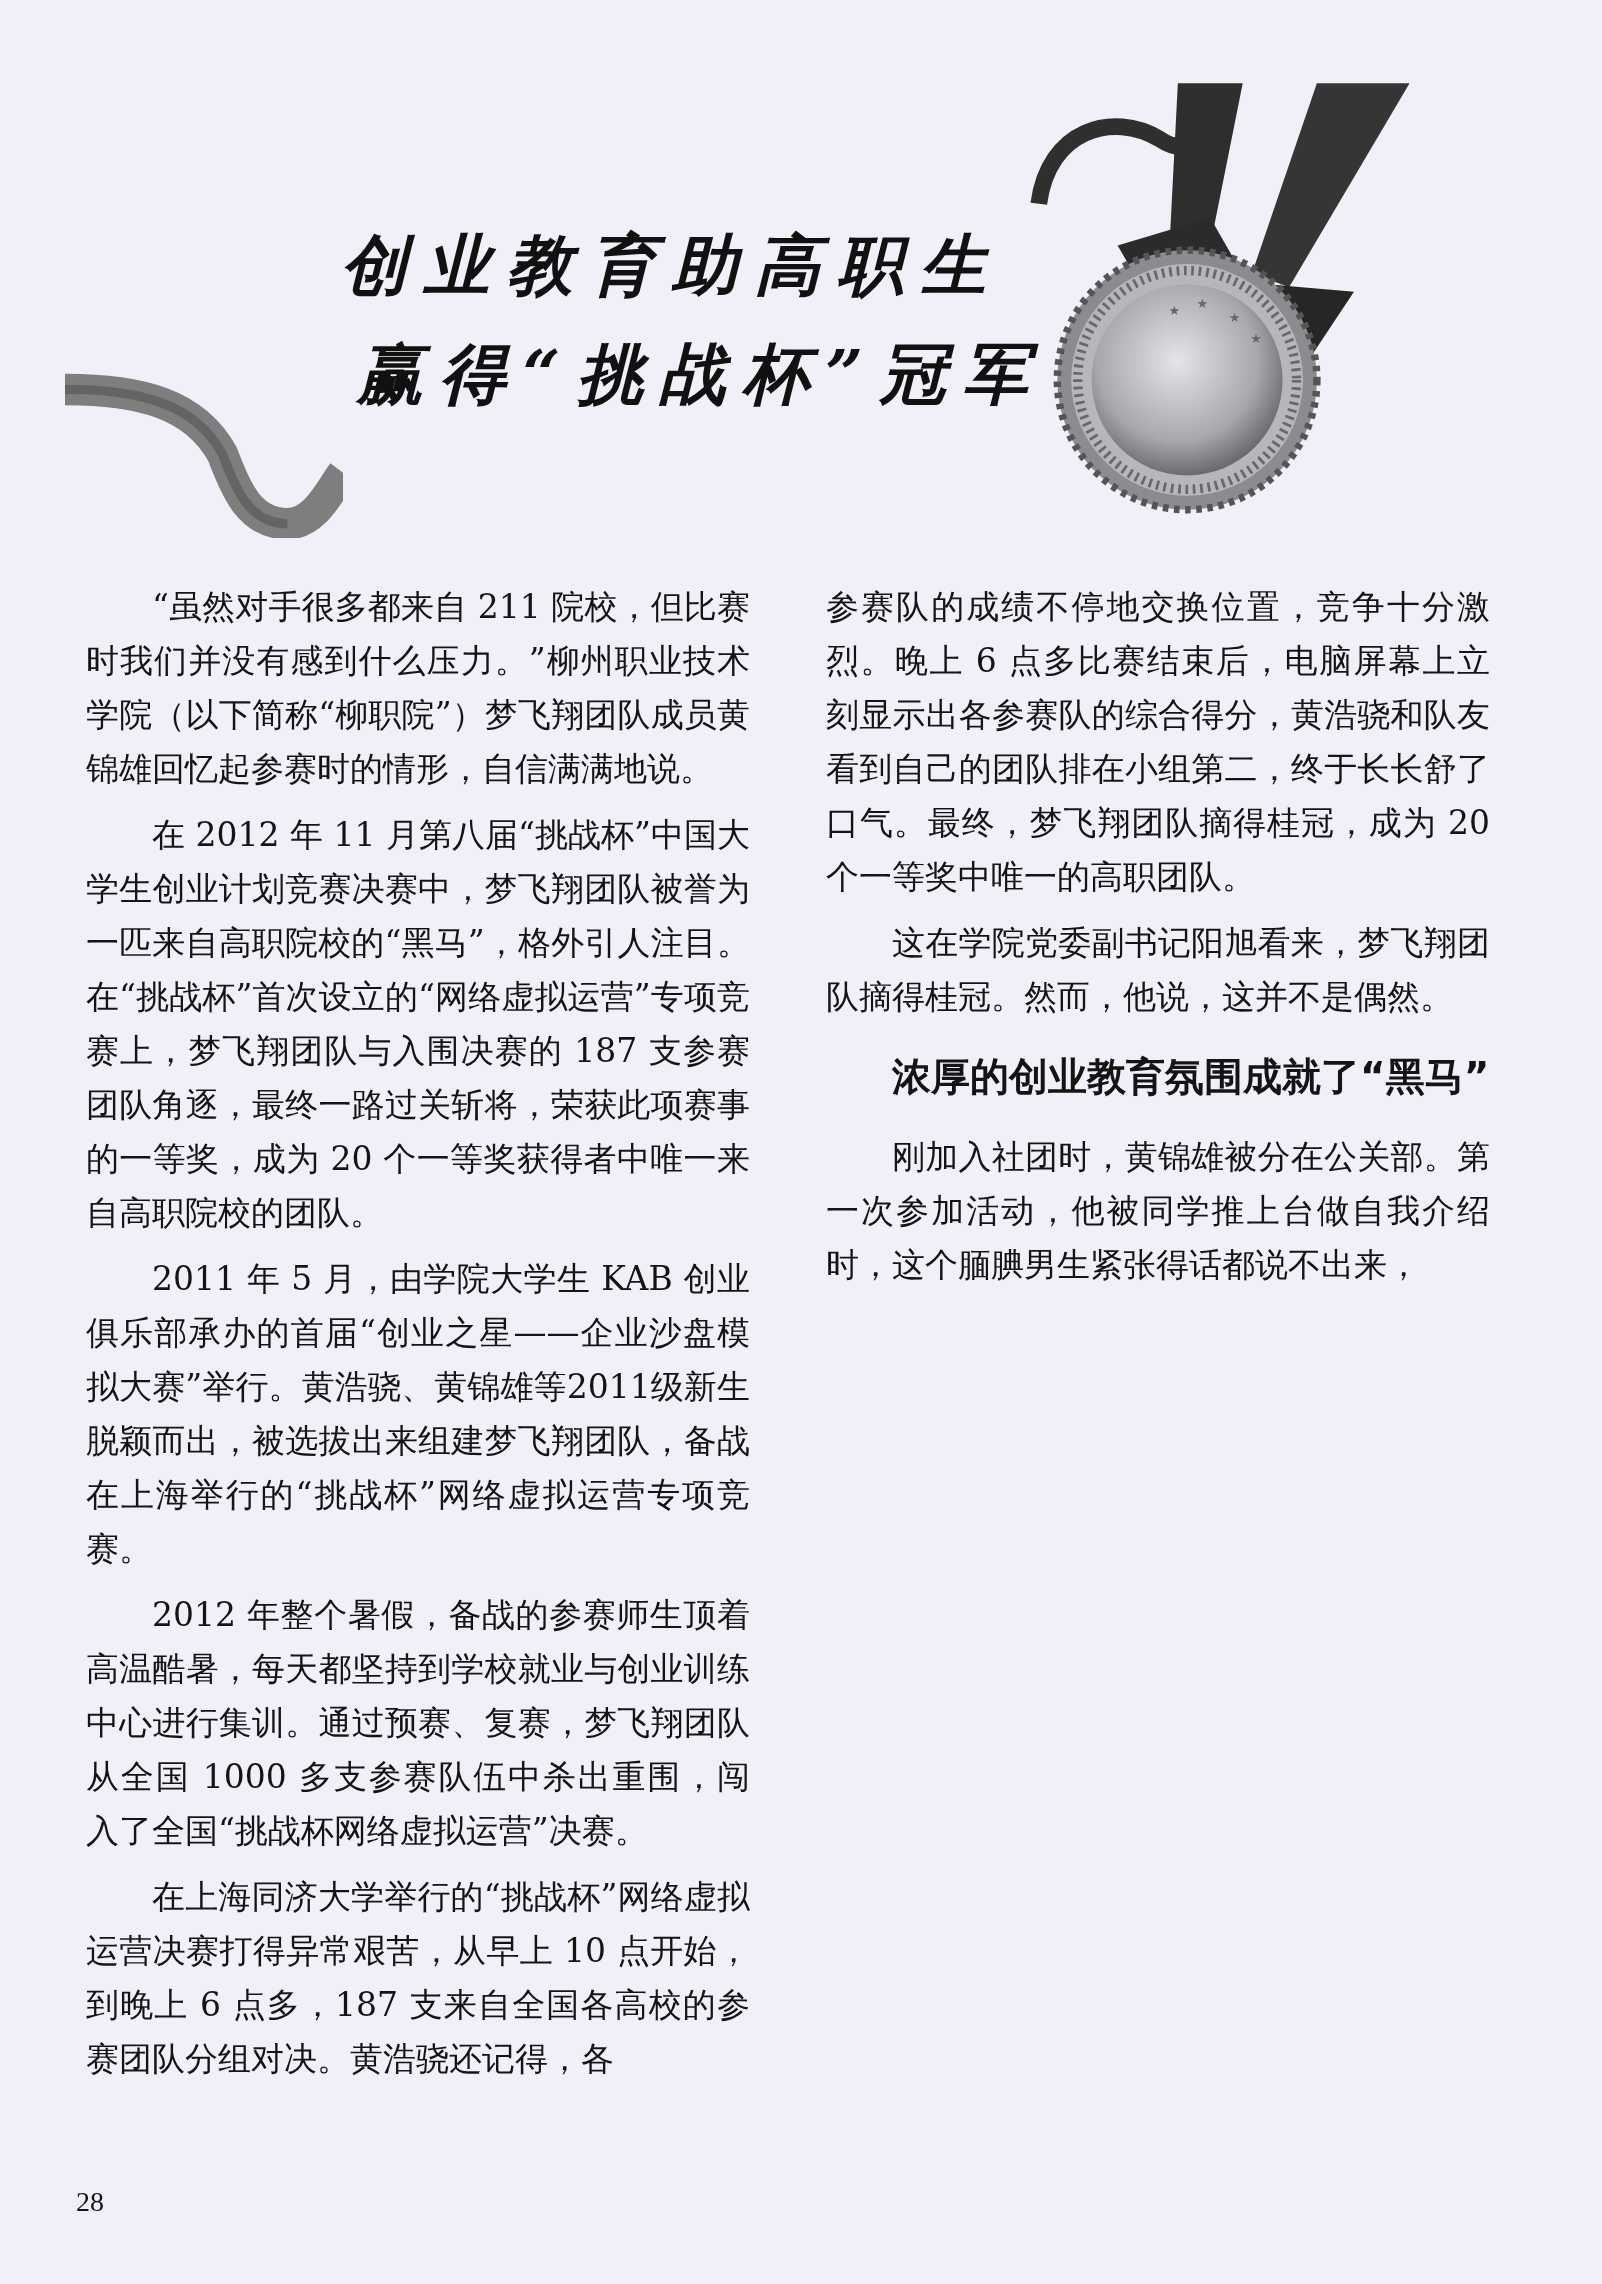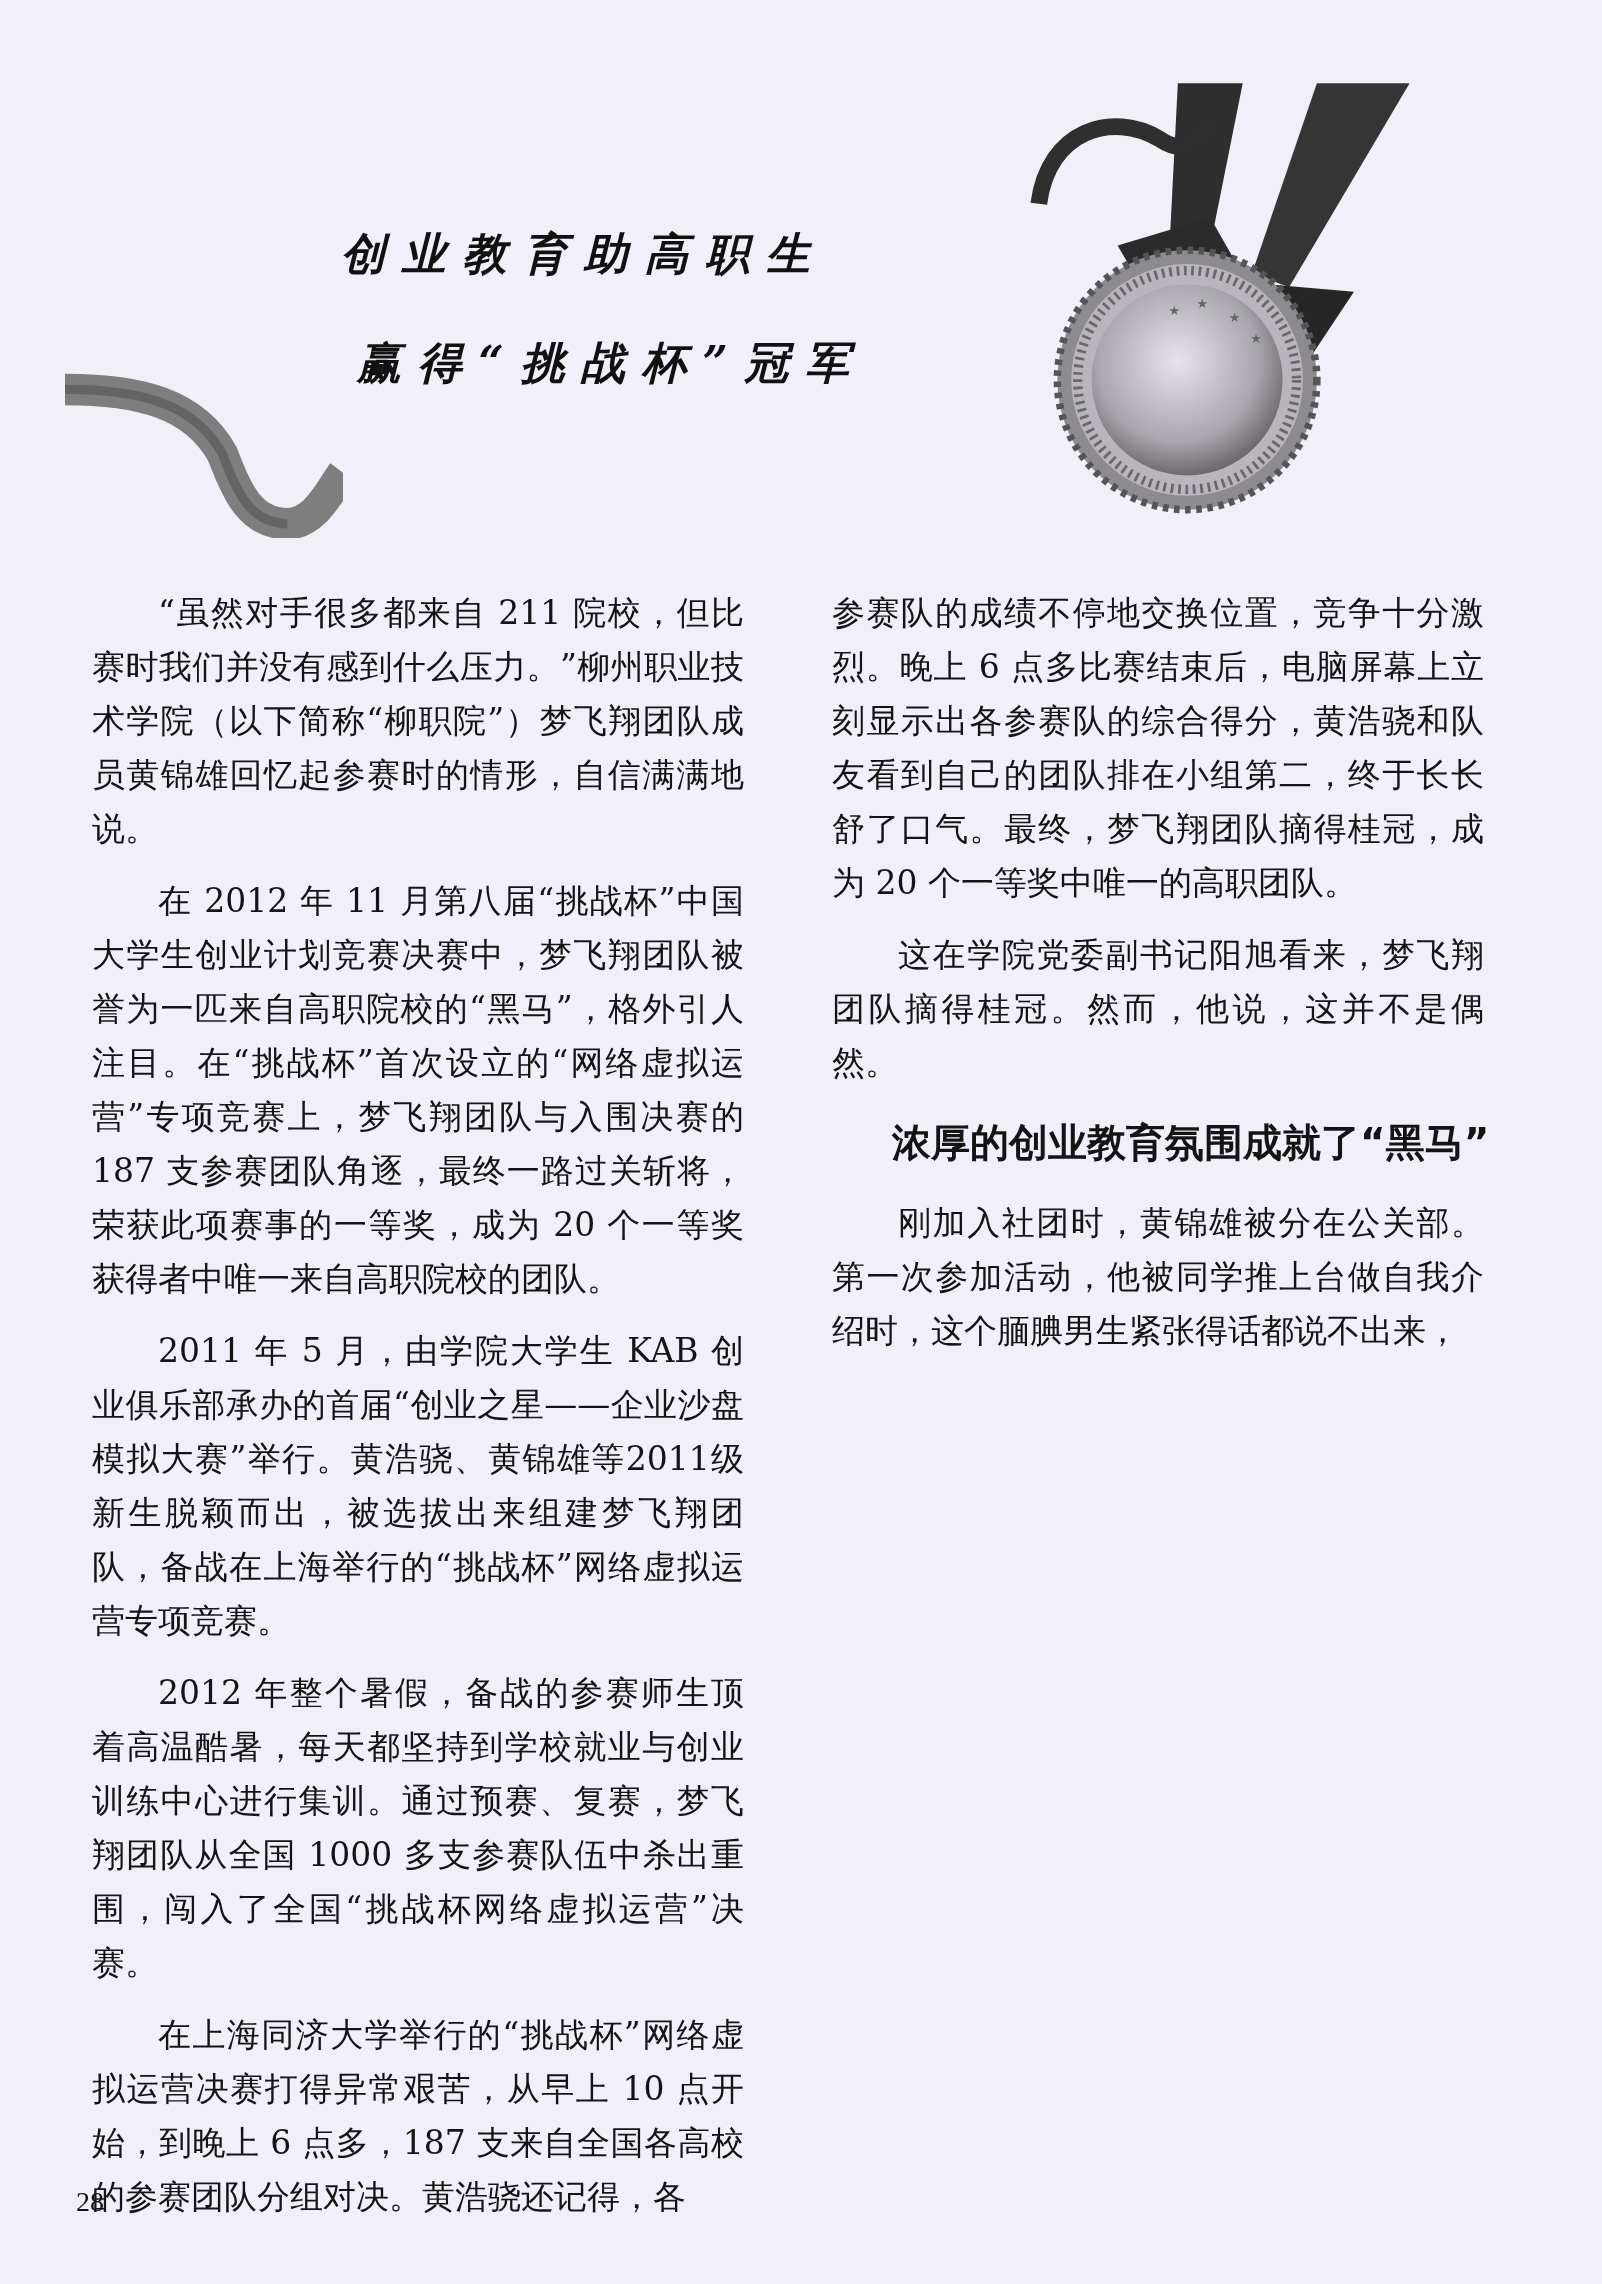--- a/index.html
+++ b/index.html
@@ -24,21 +24,21 @@
   }
   .bleed.left { left: 65px; top: 83px; width: 668px; }
   .bleed.right { left: 816px; top: 83px; width: 668px; }
 
   .title {
     position: absolute;
     font-family: "DejaVu Serif", serif;
     font-weight: bold;
     font-style: italic;
     color: #111;
-    font-size: 44px;
+    font-size: 66px;
     letter-spacing: 16.7px;
     line-height: 1;
   }
   .title.line1 { left: 341px; top: 232px; }
   .title.line2 { left: 357px; top: 341px; }
 
   .ribbon-left {
     position: absolute; left: 65px; top: 352px; width: 278px; height: 186px;
   }
   .medal {
@@ -48,21 +48,21 @@
   .col {
     position: absolute;
     top: 568px;
     width: 688px;
     font-size: 33px;
     line-height: 54px;
     text-align: justify;
   }
   .col.left { left: 74px; }
   .col.right { left: 814px; }
-  .col p { margin: 18px; text-indent: 2em; }
+  .col p { margin: 12px; text-indent: 2em; }
   .col p.cont { text-indent: 0; }
   .col .subhead {
     font-family: "DejaVu Sans", sans-serif;
     font-weight: bold;
     font-size: 39px;
     text-indent: 2em;
     margin: 26px 0 26px 0;
   }
   .page-number {
     position: absolute;

